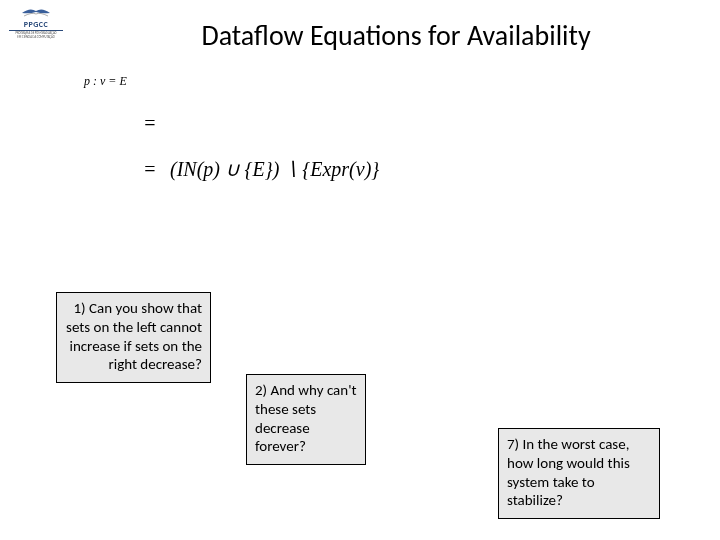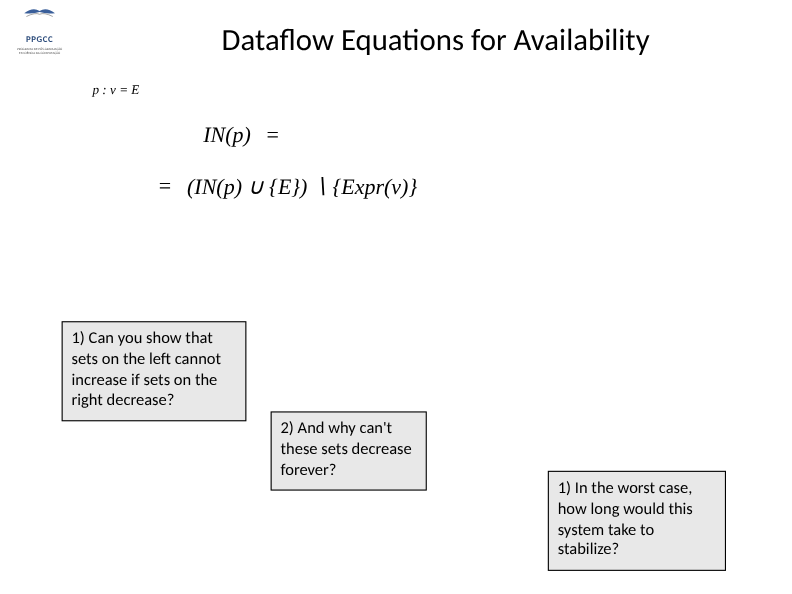--- a/index.html
+++ b/index.html
@@ -26,21 +26,21 @@
     width: 32px;
     height: 14px;
     position: relative;
   }
   .logo-bird svg { width: 100%; height: 100%; }
   .logo-text {
     font-size: 8px;
     font-weight: bold;
     color: #2a4a7a;
     letter-spacing: 0.5px;
-    margin-top: 13px;
+    margin-top: 1px;
   }
   .logo-sub {
     font-size: 3px;
     color: #555;
     text-align: center;
     line-height: 1;
     margin-top: 1px;
   }
   .logo-line {
     width: 54px;
@@ -108,22 +108,22 @@
   .callout {
     position: absolute;
     background: #e8e8e8;
     border: 1px solid #000;
     font-size: 15px;
     color: #000;
     line-height: 1.25;
     padding: 6px 8px 8px 8px;
     box-sizing: border-box;
   }
-  .c1 { top: 292px; left: 56px;  width: 168px; }
-  .c2 { top: 374px; left: 246px; width: 142px; }
+  .c1 { top: 292px; left: 56px;  width: 155px; text-align: right; }
+  .c2 { top: 374px; left: 246px; width: 120px; }
   .c3 { top: 428px; left: 498px; width: 162px; }
 </style>
 </head>
 <body>
 
 <div class="logo">
   <div class="logo-bird">
     <svg viewBox="0 0 32 14">
       <path d="M2 8 Q10 2 16 6 Q22 2 30 8 Q22 9 16 7 Q10 9 2 8 Z" fill="#3a5f9a"></path>
       <path d="M4 11 Q12 7 16 9 Q20 7 28 11" stroke="#777" stroke-width="0.6" fill="none"></path>
@@ -134,24 +134,23 @@
   <div class="logo-sub">PROGRAMA DE PÓS-GRADUAÇÃO</div>
   <div class="logo-sub">EM CIÊNCIA DA COMPUTAÇÃO</div>
 </div>
 
 <div class="title">Dataflow Equations for Availability</div>
 
 <div class="eq-premise">p : v = E</div>
 
 <div class="eq-block">
   <div class="eq-row">
-    <span class="eq-lhs">IN(p)</span>
     <span class="eq-eq up">=</span>
   </div>
   <div class="eq-row">
     <span class="eq-eq up">=</span>
     <span class="eq-rhs">(IN(p) ∪ {E}) ∖ {Expr(v)}</span>
   </div>
 </div>
 
 <div class="callout c1">1) Can you show that sets on the left cannot increase if sets on the right decrease?</div>
 <div class="callout c2">2) And why can't these sets decrease forever?</div>
-<div class="callout c3">1) In the worst case, how long would this system take to stabilize?</div>
+<div class="callout c3">7) In the worst case, how long would this system take to stabilize?</div>
 
 </body></html>

